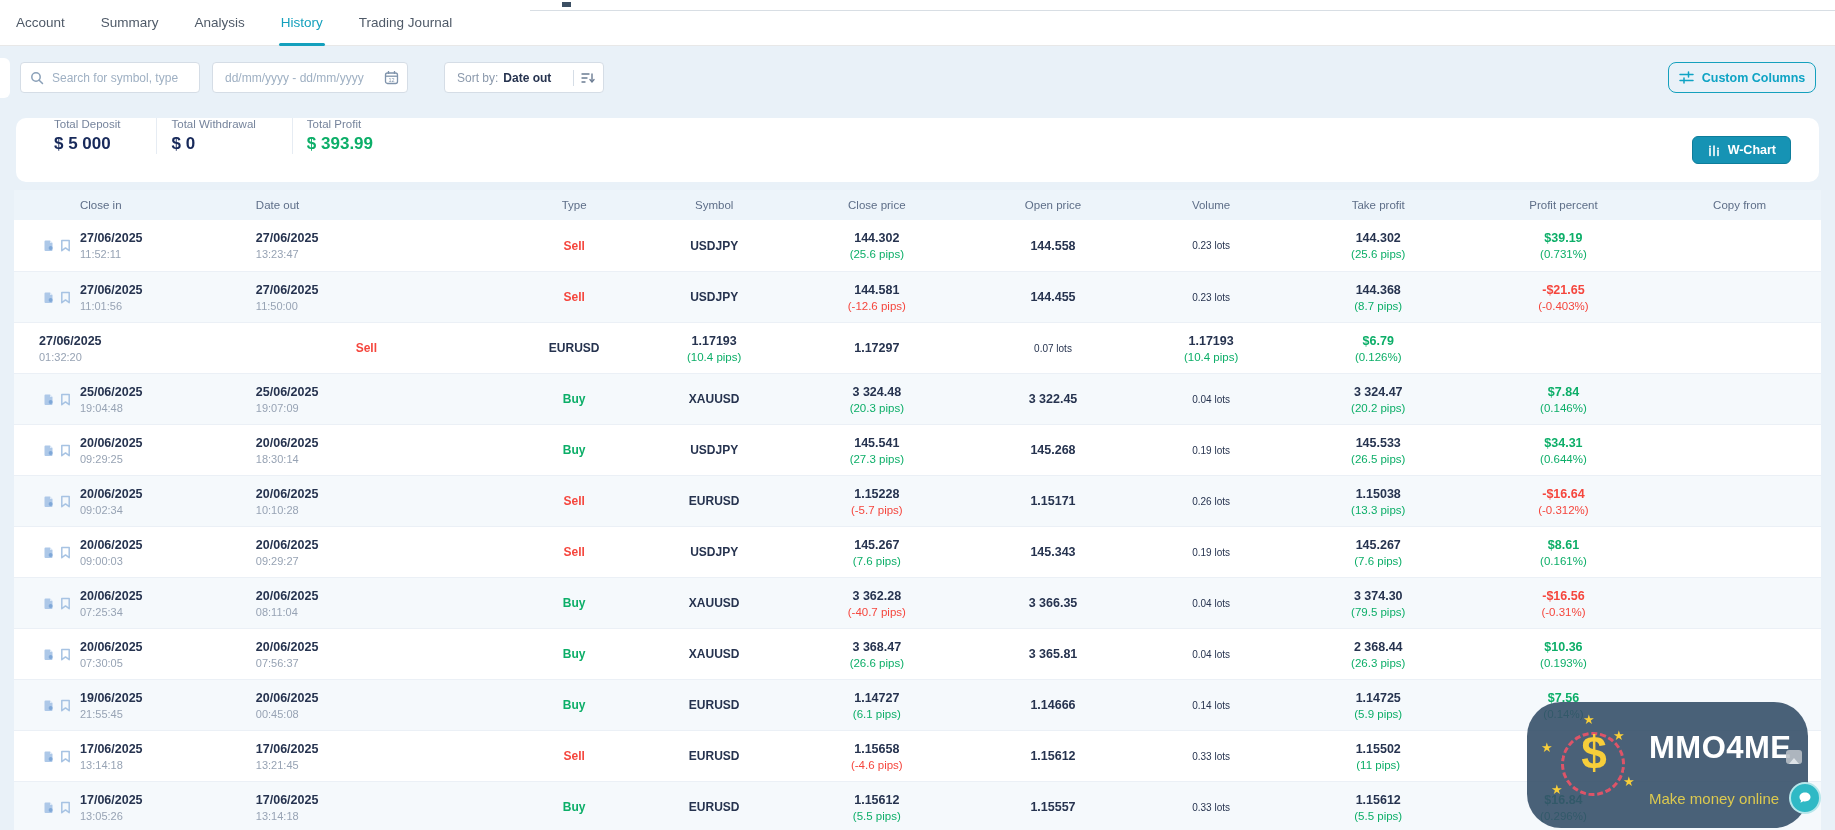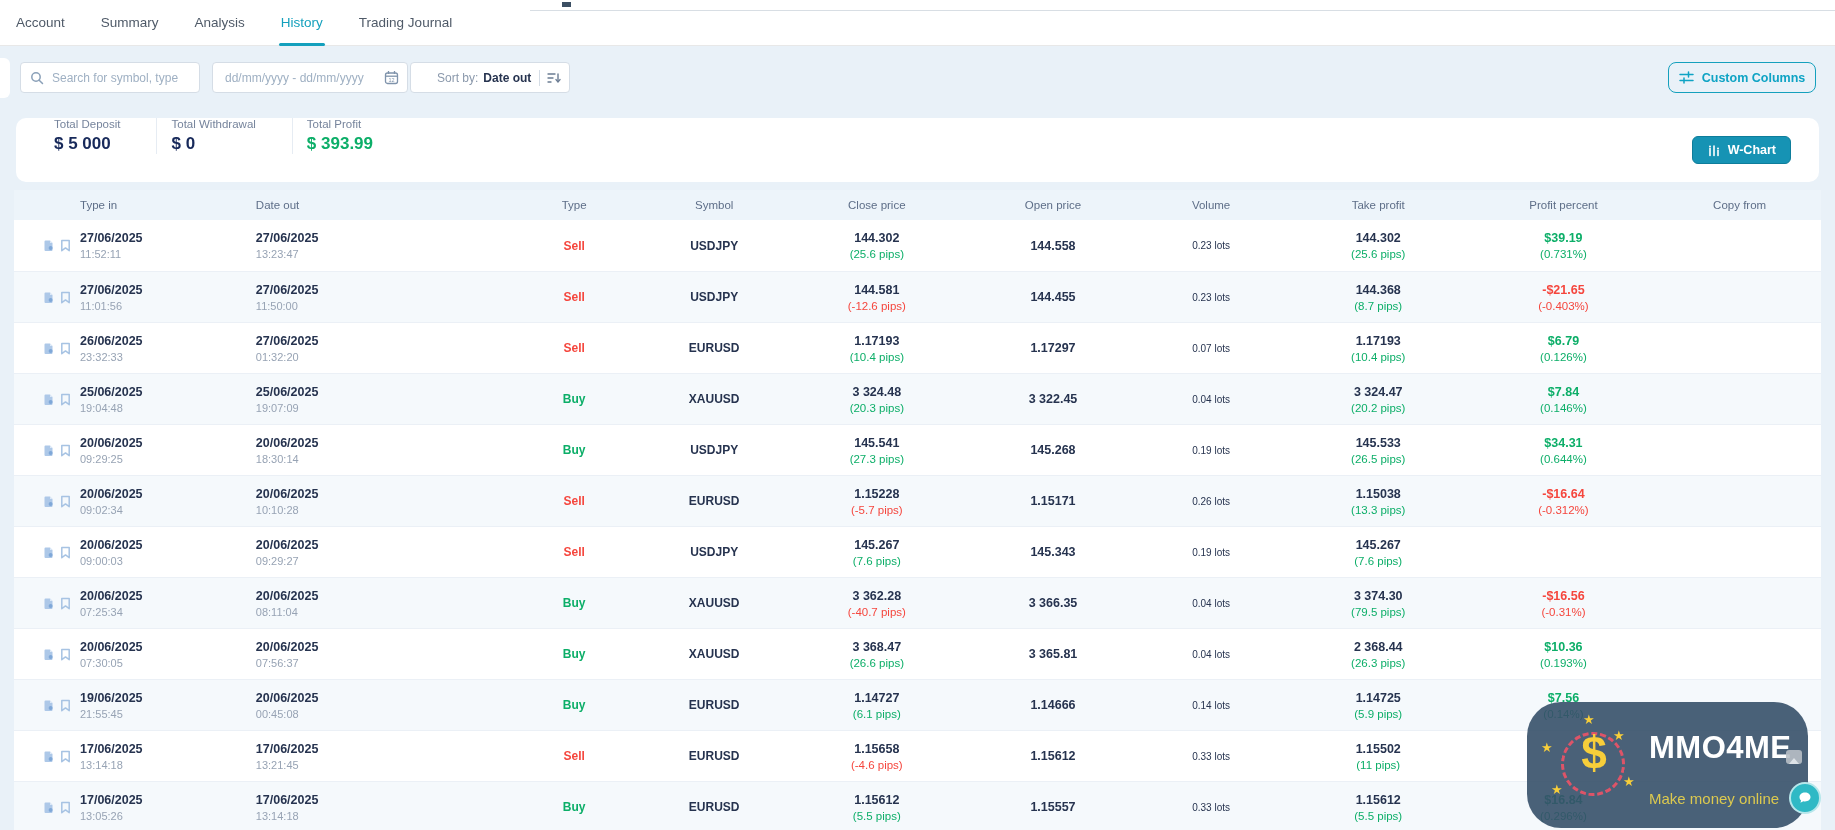--- a/index.html
+++ b/index.html
@@ -28,21 +28,21 @@
   .inputbox{position:absolute;top:62px;height:31px;background:#fff;border:1px solid #d5dde6;
     border-radius:4px;display:flex;align-items:center;font-size:12px;color:var(--navy)}
   .search-box{left:20px;width:180px}
   .search-box input{border:0;outline:0;flex:1;margin-left:6px;font-size:12px;background:transparent;
     font-family:"Liberation Sans",sans-serif;color:var(--navy)}
   .search-box .mag{margin-left:9px;display:flex}
   .date-box{left:212px;width:196px;padding:0 8px 0 10px}
   .date-box input{border:0;outline:0;flex:1;font-size:12px;background:transparent;
     font-family:"Liberation Sans",sans-serif;color:var(--navy)}
   input::placeholder{color:#9fb0c3}
-  .sort-box{left:410px;width:160px;padding:0 8px 0 26px;cursor:pointer}
+  .sort-box{left:444px;width:160px;padding:0 8px 0 12px;cursor:pointer}
   .sort-label{color:#8b99ac}
   .sort-value{color:var(--navy);font-weight:bold;margin-left:5px}
   .sort-box .spacer{flex:1}
   .sort-box .vline{width:1px;height:16px;background:#d5dde6;margin:0 7px}
   .cc-btn{position:absolute;top:62px;left:1668px;width:148px;height:31px;border:1.5px solid var(--accent);
     border-radius:8px;background:transparent;display:flex;align-items:center;justify-content:center;gap:8px;
     color:#0ea3c4;font-weight:bold;font-size:12.5px;cursor:pointer}
 
   
   .summary-card{position:absolute;top:118px;left:16px;width:1803px;height:64px;background:#fff;
@@ -199,21 +199,21 @@
             <circle cx="11" cy="4.5" r="1"></circle>
           </g>
         </svg>
     </span>
     <span>W-Chart</span>
   </button>
 </div>
 
 <div class="table">
   <div class="grid thead" id="thead">
-      <div class="th l1">Type in</div>
+      <div class="th l1">Close in</div>
       <div class="th l2">Date out</div>
       <div class="th">Type</div>
       <div class="th">Symbol</div>
       <div class="th">Close price</div>
       <div class="th">Open price</div>
       <div class="th">Volume</div>
       <div class="th">Take profit</div>
       <div class="th">Profit percent</div>
       <div class="th">Copy from</div>
     </div>
@@ -314,40 +314,20 @@
     <div class="pmain">144.368</div>
           <div class="pips pos">(8.7 pips)</div>
   </div>
   <div class="cell">
     <div class="profmain neg">-$21.65</div>
     <div class="pips neg">(-0.403%)</div>
   </div>
   <div class="cell"></div>
 </div>
 <div class="grid row">
-  <div class="cell c-datein">
-    <span class="rowicons">
-            <span style="display:flex">
-  <svg width="13" height="13">
-                <path d="M2.5 1.5h5.5L10.5 4v7a1 1 0 0 1-1 1h-6a1 1 0 0 1-1-1V2.5a1 1 0 0 1 1-1z" fill="#adc8e8"></path>
-                <path d="M8 1.5V4h2.5z" fill="#dce9f7"></path>
-                <circle cx="8.6" cy="9" r="2" fill="#7fa8d8"></circle>
-              </svg>
-            </span>
-            <span style="display:flex">
-  <svg width="11" height="13">
-                <path d="M1.8 1.5h7.4v10.2L5.5 8.9 1.8 11.7z" fill="none" stroke="#a7c3e3" stroke-width="1.5" stroke-linejoin="round"></path>
-              </svg>
-            </span>
-          </span>
-    <span class="dblock">
-            <div class="d">26/06/2025</div>
-            <div class="t">23:32:33</div>
-          </span>
-  </div>
   <div class="cell c-dateout">
     <div class="d">27/06/2025</div>
           <div class="t">01:32:20</div>
   </div>
   <div class="cell">
           <span class="type sell">Sell</span>
         </div>
   <div class="cell">
           <span class="sym">EURUSD</span>
         </div>
@@ -561,20 +541,24 @@
   </div>
   <div class="cell">
           <div class="pmain">145.343</div>
         </div>
   <div class="cell">
           <span class="vol">0.19 lots</span>
         </div>
   <div class="cell">
     <div class="pmain">145.267</div>
           <div class="pips pos">(7.6 pips)</div>
+  </div>
+  <div class="cell">
+    <div class="profmain pos">$8.61</div>
+    <div class="pips pos">(0.161%)</div>
   </div>
   <div class="cell"></div>
 </div>
 <div class="grid row alt">
   <div class="cell c-datein">
     <span class="rowicons">
             <span style="display:flex">
   <svg width="13" height="13">
                 <path d="M2.5 1.5h5.5L10.5 4v7a1 1 0 0 1-1 1h-6a1 1 0 0 1-1-1V2.5a1 1 0 0 1 1-1z" fill="#adc8e8"></path>
                 <path d="M8 1.5V4h2.5z" fill="#dce9f7"></path>

